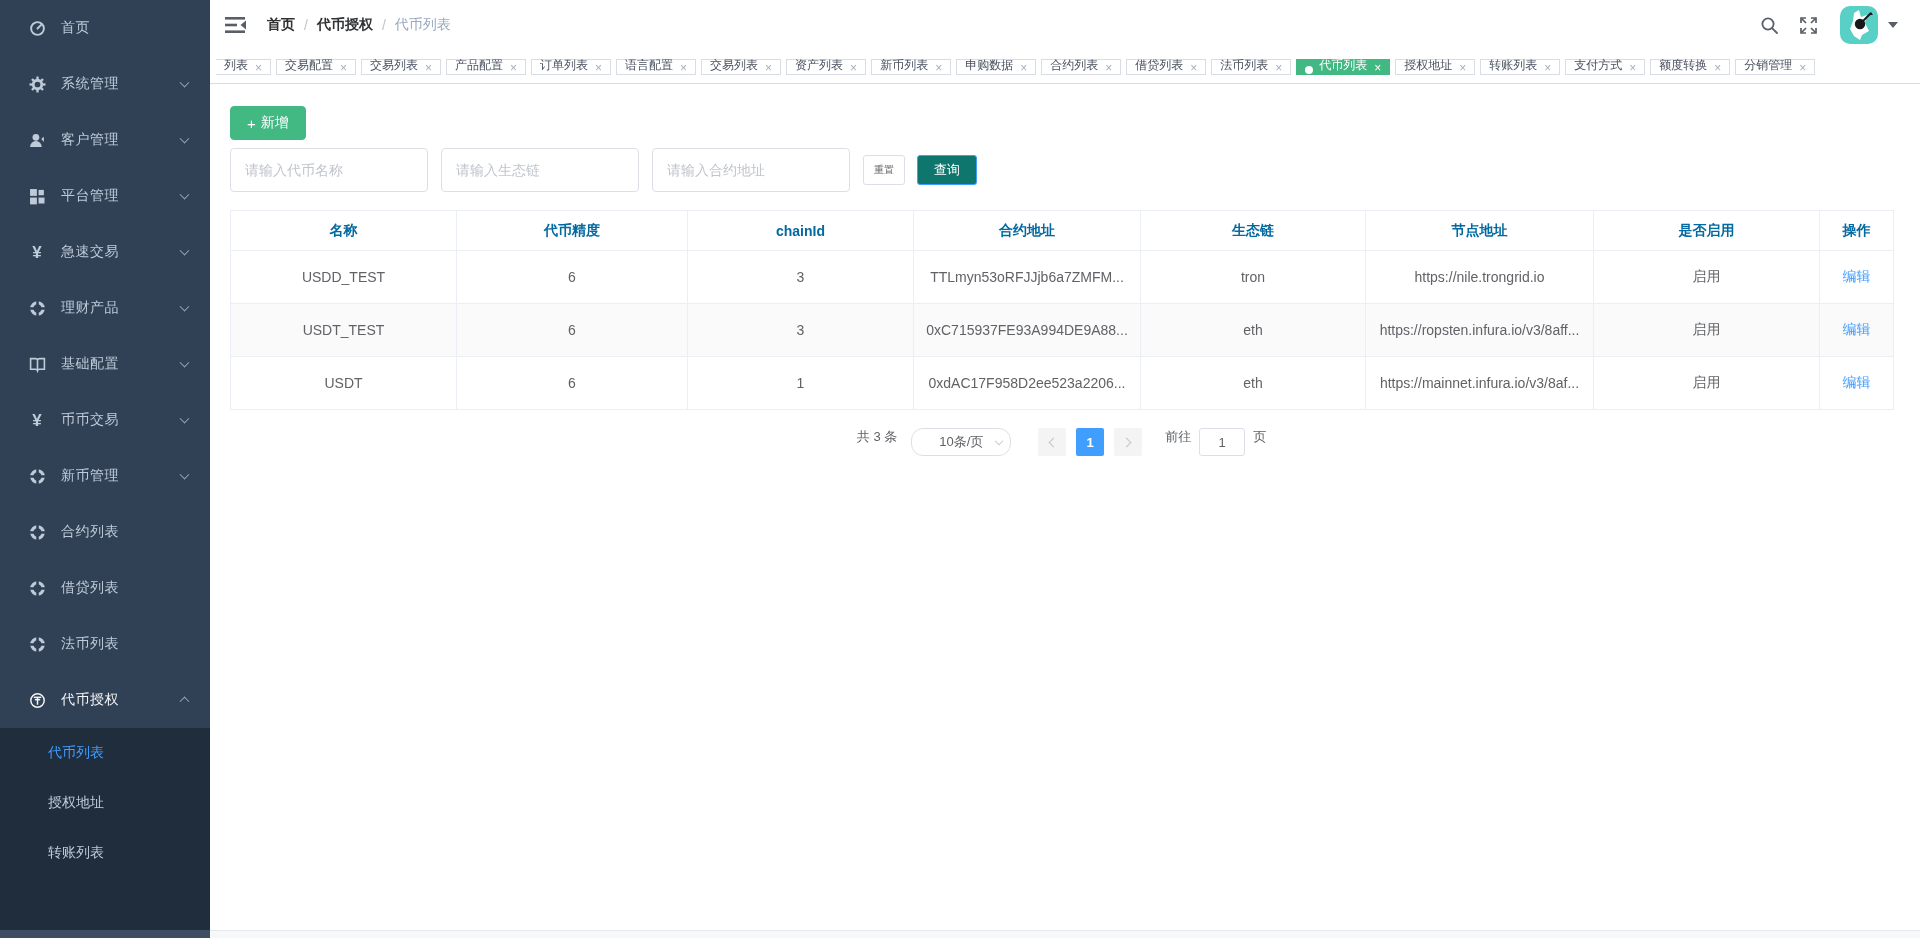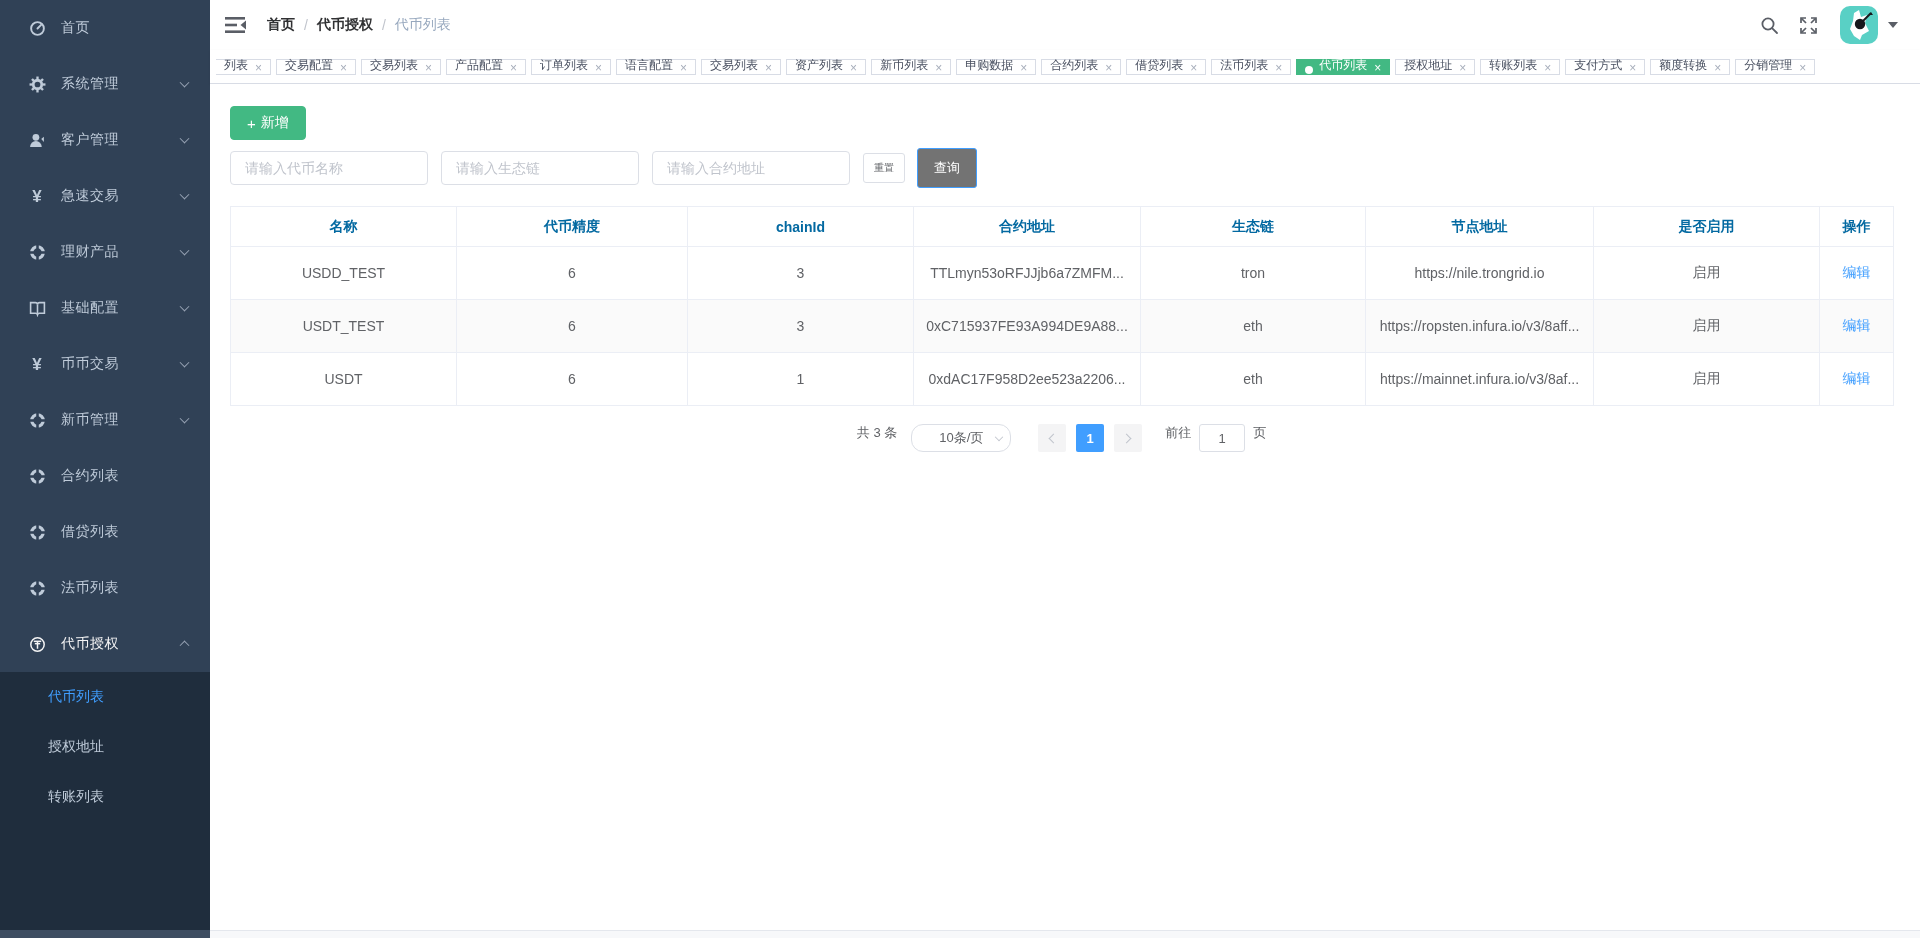--- a/index.html
+++ b/index.html
@@ -48,26 +48,26 @@
   .tag.active .tag-dot { display:inline-block; width:8px; height:8px; border-radius:50%; background:#fff; margin-right:6px; }
   .tag .tag-close { margin-left:7px; font-size:12px; color:#a7aebb; line-height:1; }
   .tag.active .tag-close { color:#fff; }
 
   
   .content { flex:1; padding:22px 0 0 20px; background:#fff; position:relative; }
   .btn-add { display:inline-flex; align-items:center; height:34px; padding:0 16px; background:#42b983;
     border:1px solid #42b983; color:#fff; font-size:14px; border-radius:4px; cursor:pointer; }
   .btn-add .plus { margin-right:5px; font-size:15px; }
   .filter-row { margin-top:8px; display:flex; align-items:center; }
-  .filter-input { width:198px; height:34px; border:1px solid #dcdfe6; border-radius:4px; padding:0 14px;
+  .filter-input { width:198px; height:44px; border:1px solid #dcdfe6; border-radius:4px; padding:0 14px;
     font-size:14px; color:#606266; outline:none; margin-right:13px; font-family:inherit; }
   .filter-input::placeholder { color:#c0c4cc; }
   .btn-reset { height:30px; padding:0 10px; background:#fff; border:1px solid #dcdfe6; border-radius:3px;
     color:#606266; font-size:10px; cursor:pointer; margin-right:12px; font-family:inherit; }
-  .btn-search { height:40px; padding:0 16px; background:#737373; border:1px solid #409eff; border-radius:3px;
+  .btn-search { height:30px; padding:0 16px; background:#0f766e; border:1px solid #409eff; border-radius:3px;
     color:#fff; font-size:13px; cursor:pointer; font-family:inherit; }
 
   table.data-table { border-collapse:collapse; table-layout:fixed; width:1663px; margin-top:18px; font-size:14px; }
   .data-table th { height:40px; border:1px solid #ebeef5; color:#0369a1; font-weight:700; text-align:center; background:#fff; }
   .data-table td { height:53px; border:1px solid #ebeef5; color:#606266; text-align:center;
     overflow:hidden; text-overflow:ellipsis; white-space:nowrap; padding:0 6px; }
   .data-table tr.stripe td { background:#fafafa; }
   .link-edit { color:#409eff; cursor:pointer; }
 
   .pagination { width:1663px; margin-top:18px; display:flex; justify-content:center;
@@ -129,20 +129,32 @@
       </div>
       <div class="menu-item">
         <span class="mi-icon">
           <svg width="17" height="17" viewBox="0 0 16 16">
             <circle cx="6.5" cy="5" r="3.2" fill="#bfcbd9"></circle>
             <path d="M1 14 a5.5 5.5 0 0 1 11 0 Z" fill="#bfcbd9"></path>
             <path d="M11.5 6.5 l2.5 -2 v5 Z" fill="#bfcbd9"></path>
           </svg>
         </span>
         <span class="mi-label">客户管理</span>
+        <span class="menu-chevron down"></span>
+      </div>
+      <div class="menu-item">
+        <span class="mi-icon">
+          <svg width="17" height="17" viewBox="0 0 16 16">
+            <rect x="1" y="1" width="6.4" height="6.4" fill="#bfcbd9"></rect>
+            <rect x="9" y="1.8" width="5" height="5" fill="#bfcbd9"></rect>
+            <rect x="1" y="9" width="6.4" height="6.4" fill="#bfcbd9"></rect>
+            <rect x="9" y="9" width="5.6" height="5.6" fill="#bfcbd9"></rect>
+          </svg>
+        </span>
+        <span class="mi-label">平台管理</span>
         <span class="menu-chevron down"></span>
       </div>
       <div class="menu-item">
         <span class="mi-icon">
           <span class="yen-glyph" style="color:#bfcbd9">¥</span>
         </span>
         <span class="mi-label">急速交易</span>
         <span class="menu-chevron down"></span>
       </div>
       <div class="menu-item">

